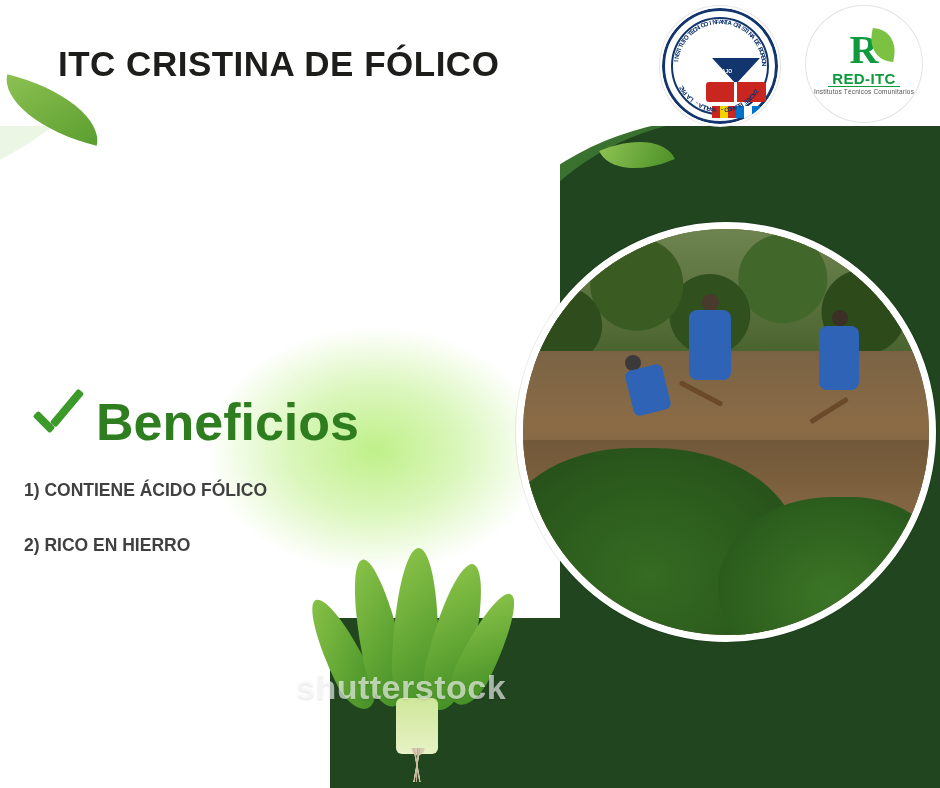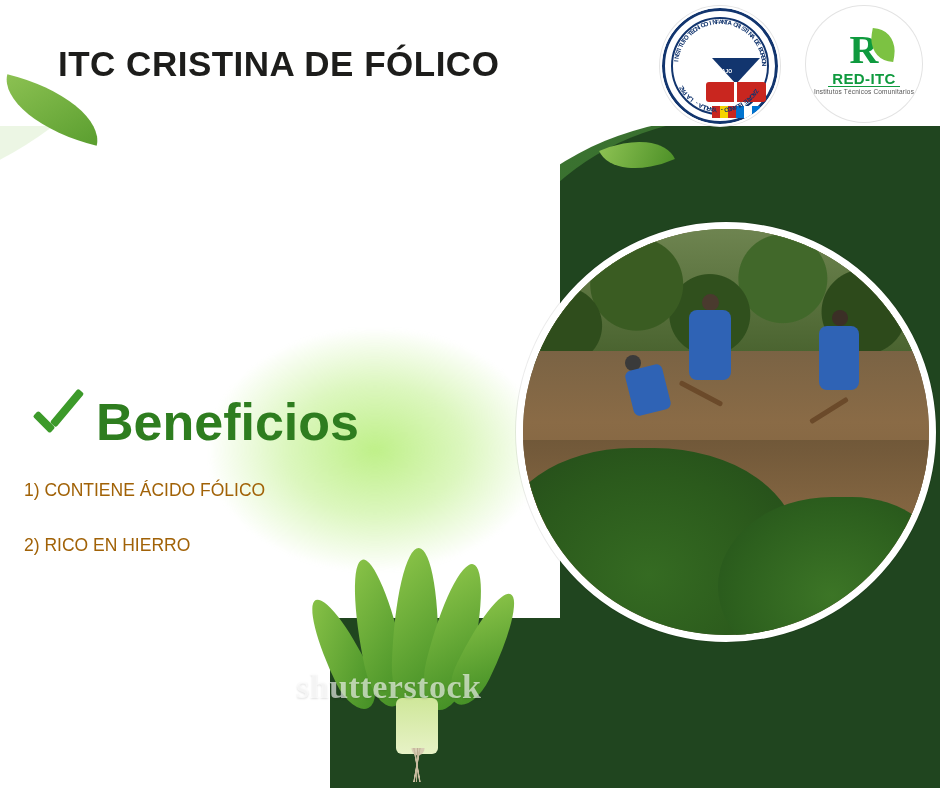--- a/index.html
+++ b/index.html
@@ -154,21 +154,21 @@
   .check:after{
     content:"";position:absolute;left:17px;top:6px;width:44px;height:8px;
     background:#3c9a2a;transform:rotate(-50deg);border-radius:2px;
   }
   .benef-title{
     position:absolute;left:60px;top:0;
     font-size:52px;font-weight:bold;color:#2e7d1f;margin-left:8px;
   }
   .benefit{
     position:absolute;left:24px;
-    font-size:17.5px;font-weight:normal;color:#a16207;text-transform:uppercase;
+    font-size:17.5px;font-weight:bold;color:#404040;text-transform:uppercase;
   }
   .b0{top:480px;} .b1{top:535px;} .b2{top:590px;} .b3{top:644px;}
   
   .photo{
     position:absolute;left:516px;top:222px;width:406px;height:406px;border-radius:50%;
     overflow:hidden;border:7px solid #ffffff;box-shadow:0 0 0 1px rgba(0,0,0,.08);
     background:#6b5a3a;
   }
   .ph-sky{position:absolute;left:0;top:0;width:100%;height:30%;
     background:linear-gradient(180deg,#7a8f55 0%,#4f6a30 100%);}
@@ -213,21 +213,21 @@
   .roots{position:absolute;left:158px;top:200px;width:64px;height:36px;
     background:radial-gradient(ellipse at 50% 0%,#d9cdb4 0 6px,transparent 7px);}
   .roots:after{content:"";position:absolute;left:8px;top:0;width:48px;height:34px;
     background:
       linear-gradient(80deg,transparent 46%,#c9bca0 47%,#c9bca0 49%,transparent 50%),
       linear-gradient(100deg,transparent 46%,#c9bca0 47%,#c9bca0 49%,transparent 50%),
       linear-gradient(92deg,transparent 46%,#bdaf92 47%,#bdaf92 49%,transparent 50%);}
   .watermark{
     position:absolute;left:296px;top:668px;
     font-size:34px;font-weight:bold;color:rgba(255,255,255,.62);
-    letter-spacing:.5px;font-family:Liberation Serif, serif;
+    letter-spacing:.5px;font-family:Liberation Sans, sans-serif;
     text-shadow:0 1px 2px rgba(0,0,0,.12);
   }
 </style>
 </head>
 <body>
 
 <div id="poster">
 
   <div class="mid-green-curve"></div>
   <div class="dark-right-panel"></div>

